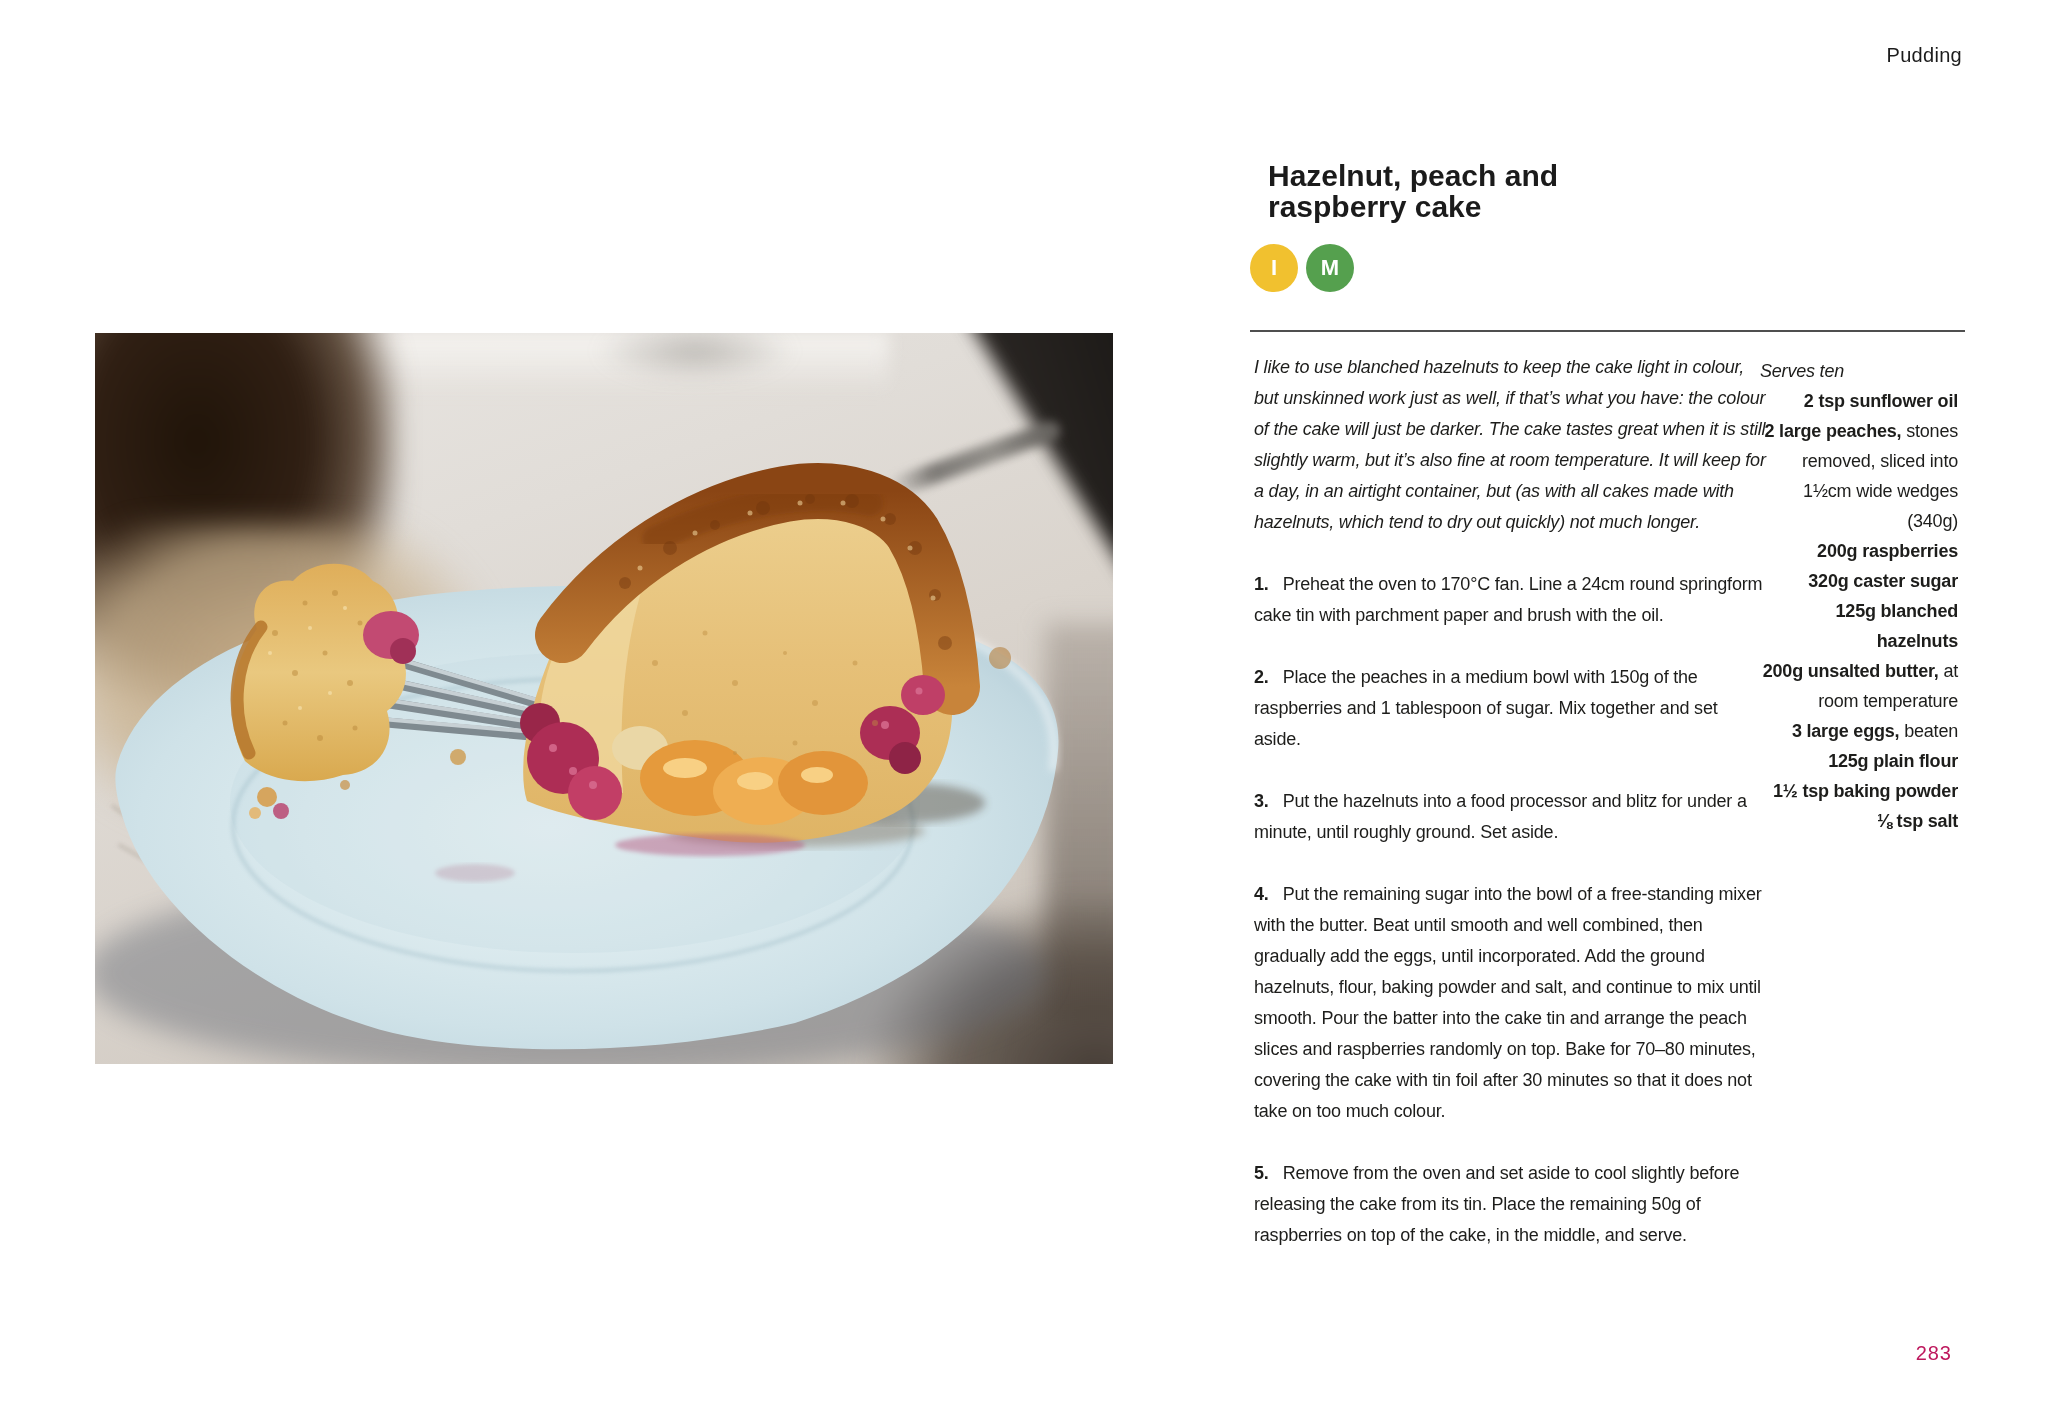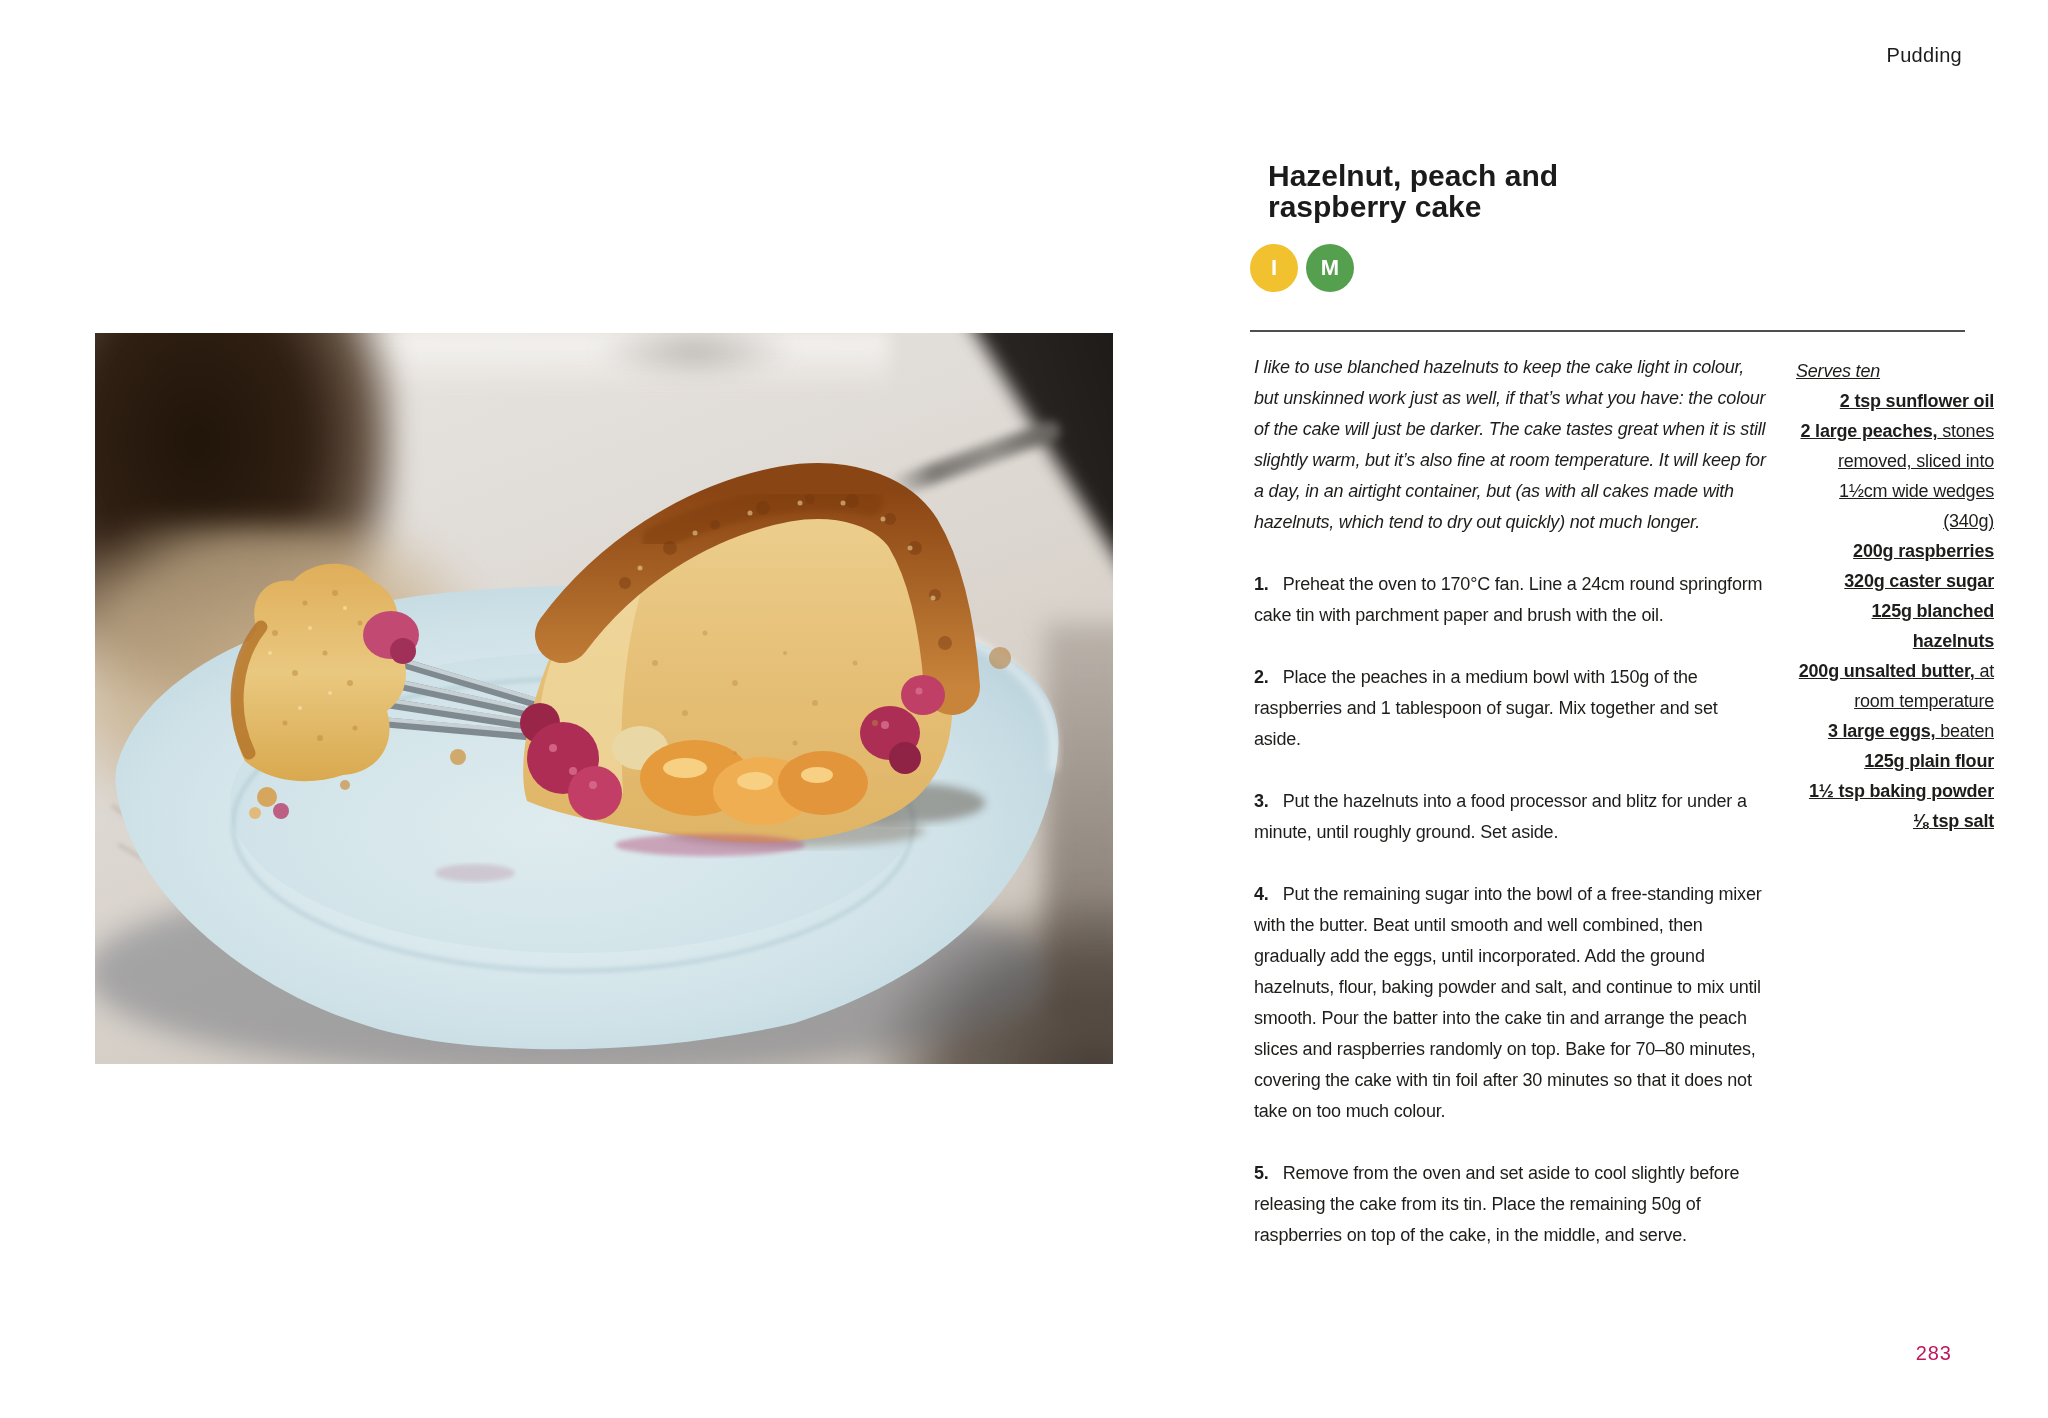--- a/index.html
+++ b/index.html
@@ -21,21 +21,21 @@
   }
   .rule { position:absolute; left:1250px; top:330px; width:715px; height:2px; background:#4f4f4f; }
 
   
   .main-col { position:absolute; left:1254px; top:352px; width:512px; font-size:18px; line-height:31px; letter-spacing:-0.2px; }
   .main-col p { margin:0 0 31px 0; }
   .intro { font-style:italic; }
   .step .num { font-weight:bold; padding-right:14px; }
 
   
-  .ing-col { position:absolute; left:1796px; top:356px; width:198px; font-size:18px; line-height:30px; letter-spacing:-0.2px;text-decoration:underline; }
+  .ing-col { position:absolute; left:1760px; top:356px; width:198px; font-size:18px; line-height:30px; letter-spacing:-0.2px; }
   .serves { font-style:italic; }
   .ing { padding-left:16px; text-indent:-16px;text-align:right; }
   .ing .ib { font-weight:bold; }
   .ing .ir { font-weight:normal; }
 
   
   .photo { position:absolute; left:95px; top:333px; width:1018px; height:731px; margin:0; overflow:hidden; }
   .photo > div { position:absolute; pointer-events:none; }
   .ph-bg { inset:0; background:linear-gradient(160deg,#e9e6e2 0%,#e1ddd8 30%,#dad4cd 55%,#d1cac2 78%,#c7bfb6 100%); }
   .ph-topglow { left:10%; top:0; width:68%; height:60px; background:linear-gradient(#f5f3f0,rgba(245,243,240,0)); filter:blur(8px); }

